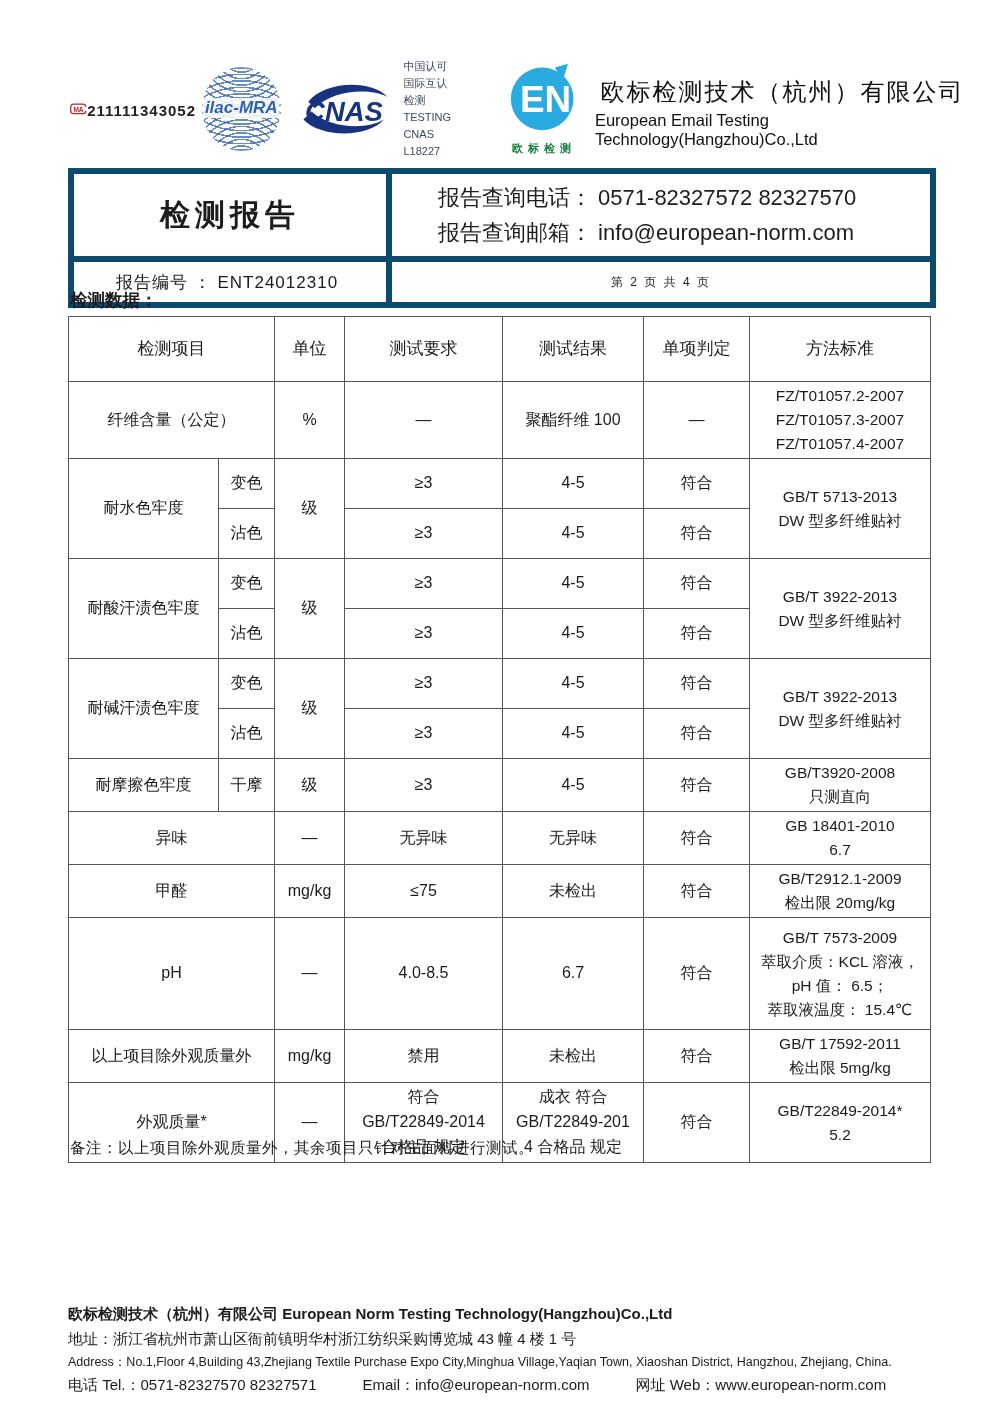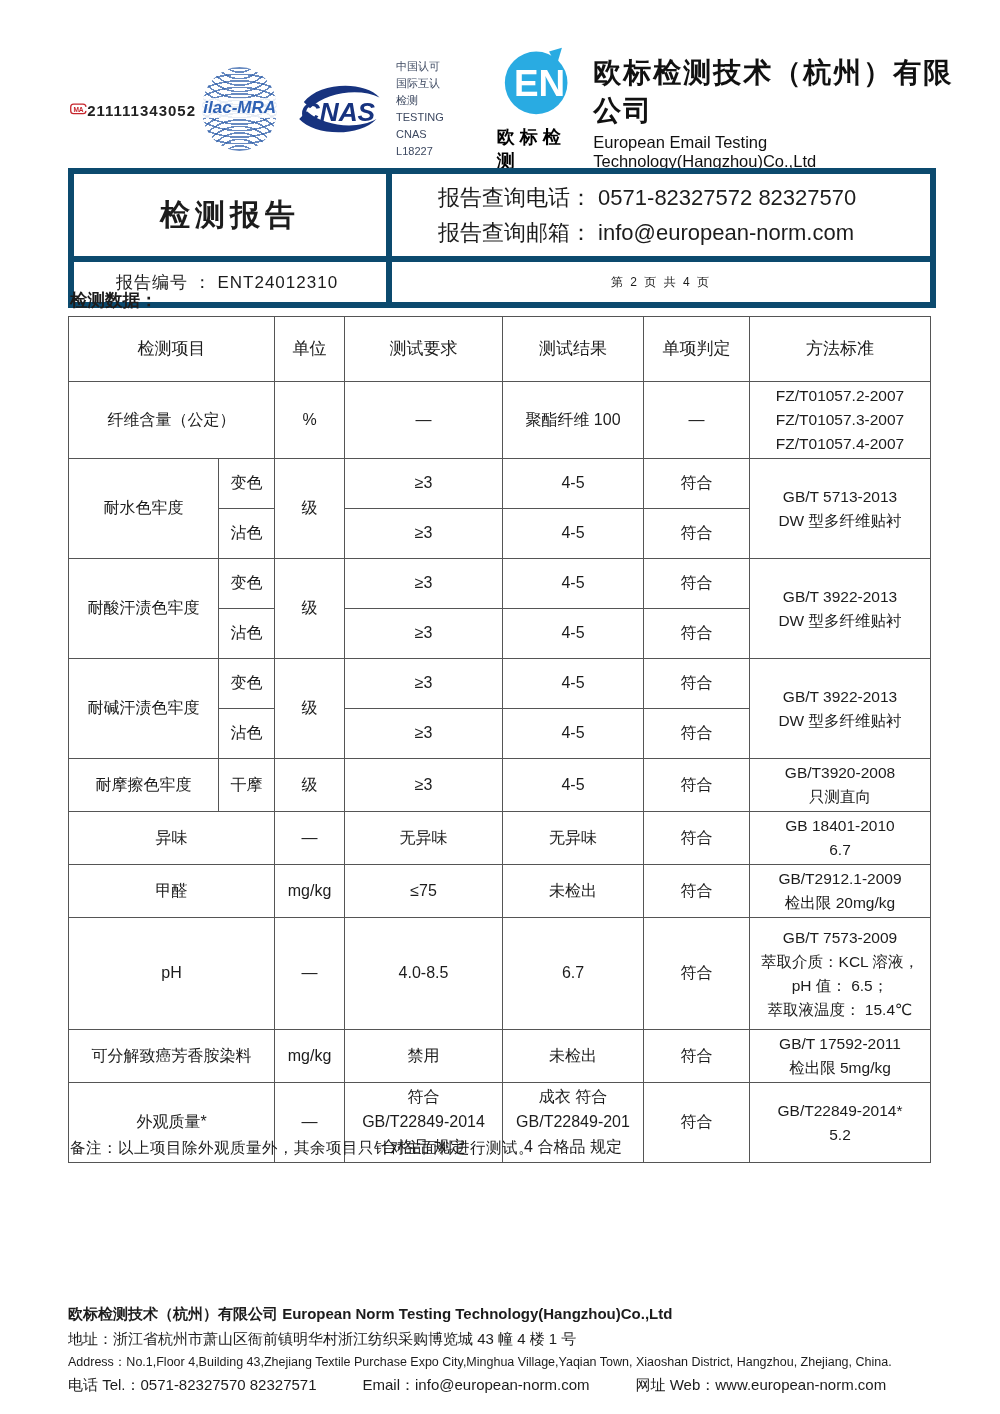--- a/index.html
+++ b/index.html
@@ -23,23 +23,23 @@
       repeating-radial-gradient(circle at 50% 118%, rgba(54,100,172,.75) 0 1.6px, rgba(255,255,255,0) 1.6px 6.5px);
   }
   .ilac-globe .ilac-text {
     position:absolute; top:50%; left:50%; transform:translate(-50%,-55%);
     font-size:17px; font-weight:bold; color:#2f62b4; white-space:nowrap;
     background:rgba(255,255,255,.85); padding:0 2px; font-style:italic;
   }
   .cnas-wrap { margin-left:16px; display:flex; align-items:center; }
   .cnas-meta { margin-left:10px; font-size:11px; line-height:1.55; color:#3c4860; }
   .en-wrap { margin-left:38px; display:flex; flex-direction:column; align-items:center;gap:8px; }
-  .en-caption { margin-top:1px; font-size:18px; font-weight:bold; color:#000000; letter-spacing:5px; }
+  .en-caption { margin-top:1px; font-size:11px; font-weight:bold; color:#15803d; letter-spacing:5px; }
   .company { margin-left:14px; padding-top:6px; }
-  .company-cn { font-size:28px; font-weight:700; letter-spacing:2px; color:#111; }
+  .company-cn { font-size:24px; font-weight:400; letter-spacing:2px; color:#111;text-align:center; }
   .company-en { font-size:16.5px; color:#111; margin-top:3px; }
 
   
   .rpt-table { position:absolute; top:168px; left:68px; width:862px; border-collapse:collapse; table-layout:fixed; }
   .rpt-table td { border:6px solid #0c4a6e; vertical-align:middle; }
   .rpt-title { font-size:30px; font-weight:bold; letter-spacing:5px; text-align:center; height:60px; }
   .rpt-contact { font-size:22px; line-height:1.6; padding:6px 12px 6px 46px; }
   .rpt-no { font-size:17px; height:46px; padding-left:42px; letter-spacing:1px; }
   .rpt-page { font-size:12px; text-align:center; letter-spacing:2px; }
 
@@ -265,21 +265,21 @@
       <td>4.0-8.5</td>
       <td>6.7</td>
       <td>符合</td>
       <td class="method">GB/T 7573-2009
 萃取介质：KCL 溶液，
 pH 值： 6.5；
 萃取液温度： 15.4℃</td>
     </tr>
 
     <tr class="h-amine">
-      <td colspan="2">可分解致癌芳香胺染料</td>
+      <td colspan="2">以上项目除外观质量外</td>
       <td>mg/kg</td>
       <td>禁用</td>
       <td>未检出</td>
       <td>符合</td>
       <td class="method">GB/T 17592-2011
 检出限 5mg/kg</td>
     </tr>
 
     <tr class="h-app">
       <td colspan="2">外观质量*</td>

